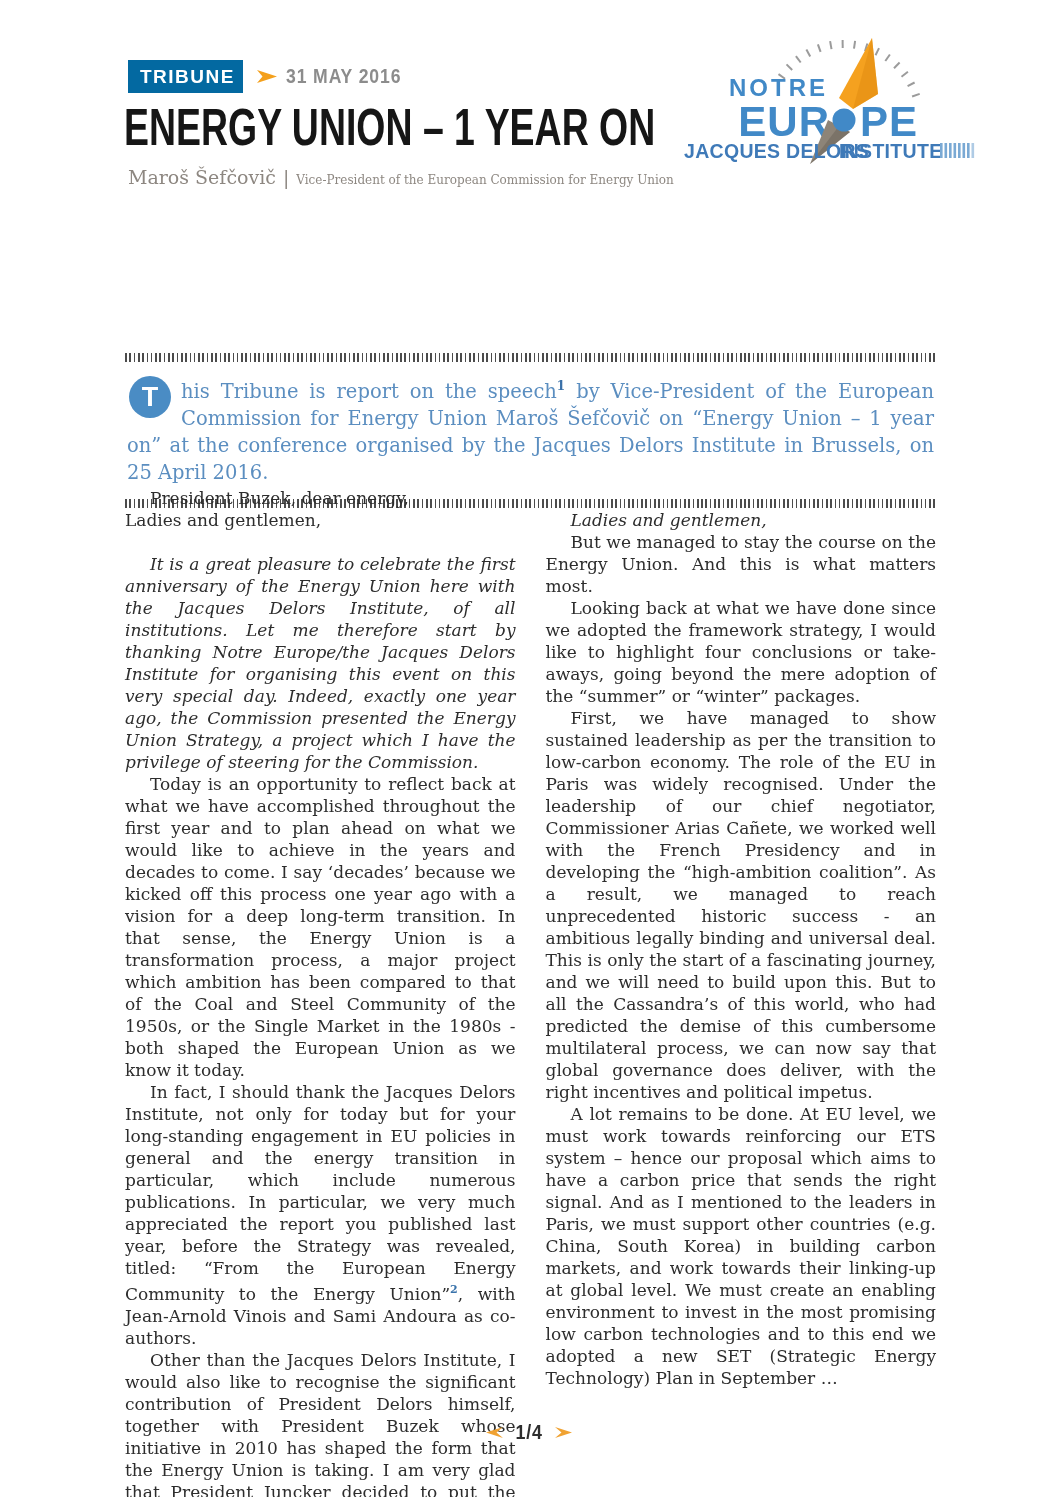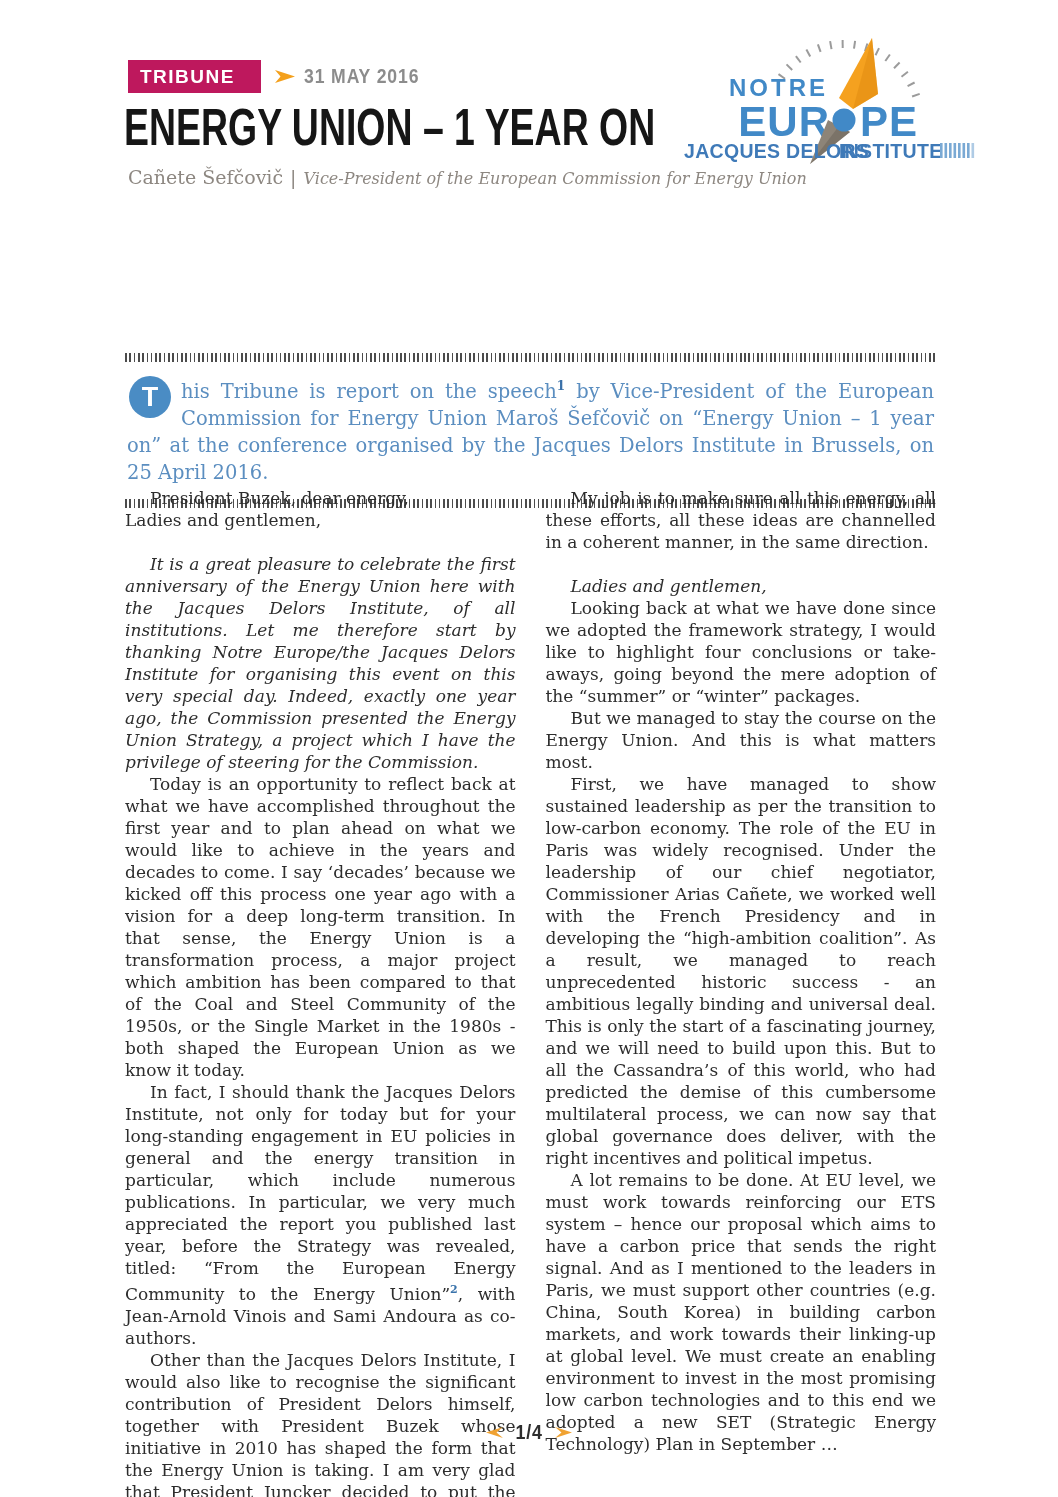--- a/index.html
+++ b/index.html
@@ -5,37 +5,37 @@
   * { margin:0; padding:0; box-sizing:border-box; }
   html,body { background:#ffffff; }
   .page {
     position:relative; width:1058px; height:1497px; background:#ffffff;
     font-family:"DejaVu Serif", serif; overflow:hidden;
   }
 
   
   .badge-row { position:absolute; left:128px; top:60px; display:flex; align-items:center; }
   .badge {
-    background:#be185d; color:#ffffff; font-family:"Liberation Sans", sans-serif;
-    font-weight:bold; font-size:19px; letter-spacing:1.5px; padding:6px 26px 5px 12px;
+    background:#0369a1; color:#ffffff; font-family:"Liberation Sans", sans-serif;
+    font-weight:bold; font-size:19px; letter-spacing:1.5px; padding:6px 8px 5px 12px;
   }
   .date-arrow { margin:0 9px 0 14px; display:block; }
   .pub-date {
     font-family:"Liberation Sans", sans-serif; font-weight:bold; font-size:20px;
     letter-spacing:1px; color:#8c8c8c; transform:scaleX(.88); transform-origin:left center;
     white-space:nowrap;
   }
   .title {
     position:absolute; left:124px; top:97px; font-family:"Liberation Sans", sans-serif;
     font-weight:bold; font-size:52px; color:#161616; white-space:nowrap;
     transform:scaleX(.72); transform-origin:left top; letter-spacing:0;
   }
   .byline { position:absolute; left:128px; top:166px; font-size:19px; color:#8d8781; white-space:nowrap; }
   .byline .sep { padding:0 7px; color:#8d8781; }
-  .byline .role { font-style:italic; font-size:16px; }
+  .byline .role { font-size:12px; }
 
   
   .logo { position:absolute; left:676px; top:36px; width:300px; height:132px; }
 
   
   .intro { position:absolute; left:125px; top:353px; width:811px; }
   .tickline {
     height:9px;
     background:repeating-linear-gradient(to right, #4c4c4c 0 1.6px, transparent 1.6px 4.3px);
   }
@@ -74,21 +74,21 @@
       <span>TRIBUNE</span>
     </div>
     <svg class="date-arrow" width="20" height="13" viewBox="0 0 20 13">
       <polygon points="0,0 20,6.5 0,13 5.5,6.5" fill="#f4a01c"></polygon>
     </svg>
     <span class="pub-date">31 MAY 2016</span>
   </div>
 
   <h1 class="title">ENERGY UNION – 1 YEAR ON</h1>
   <div class="byline">
-    <span class="author">Cañete Šefčovič</span><span class="sep">|</span><span class="role">Vice-President of the European Commission for Energy Union</span>
+    <span class="author">Maroš Šefčovič</span><span class="sep">|</span><span class="role">Vice-President of the European Commission for Energy Union</span>
   </div>
 
   <div class="logo">
     <svg width="300" height="132" viewBox="0 0 300 132">
 
       <g stroke="#9b9b9b" stroke-width="2">
         <line x1="102.5" y1="38.1" x2="109" y2="42.7"></line>
         <line x1="110.5" y1="28.4" x2="116.2" y2="34"></line>
         <line x1="119.9" y1="20.1" x2="124.7" y2="26.5"></line>
         <line x1="130.4" y1="13.4" x2="134.2" y2="20.4"></line>
@@ -143,24 +143,23 @@
   <main class="columns">
     <div class="col">
       <p><span>President Buzek, dear energy,</span><br><span>Ladies and gentlemen,</span></p>
       <p class="gap">It is a great pleasure to celebrate the first anniversary of the Energy Union here with the Jacques Delors Institute, of all institutions. Let me therefore start by thanking Notre Europe/the Jacques Delors Institute for organising this event on this very special day. Indeed, exactly one year ago, the Commission presented the Energy Union Strategy, a project which I have the privilege of steering for the Commission.</p>
       <p>Today is an opportunity to reflect back at what we have accomplished throughout the first year and to plan ahead on what we would like to achieve in the years and decades to come. I say ‘decades’ because we kicked off this process one year ago with a vision for a deep long-term transition. In that sense, the Energy Union is a transformation process, a major project which ambition has been compared to that of the Coal and Steel Community of the 1950s, or the Single Market in the 1980s - both shaped the European Union as we know it today.</p>
       <p><span>In fact, I should thank the Jacques Delors Institute, not only for today but for your long-standing engagement in EU policies in general and the energy transition in particular, which include numerous publications. In particular, we very much appreciated the report you published last year, before the Strategy was revealed, titled: “From the European Energy Community to the Energy Union”</span><sup class="fn">2</sup><span>, with Jean-Arnold Vinois and Sami Andoura as co-authors.</span></p>
       <p>Other than the Jacques Delors Institute, I would also like to recognise the significant contribution of President Delors himself, together with President Buzek whose initiative in 2010 has shaped the form that the Energy Union is taking. I am very glad that President Juncker decided to put the Energy Union at the forefront of our political agenda.</p>
 
     </div>
     <div class="col">
-      <p>My job is to make sure all this energy, all these efforts, all these ideas are channelled in a coherent manner, in the same direction.</p>
       <p class="gap">Ladies and gentlemen,</p>
+      <p>But we managed to stay the course on the Energy Union. And this is what matters most.</p>
       <p>Looking back at what we have done since we adopted the framework strategy, I would like to highlight four conclusions or take-aways, going beyond the mere adoption of the “summer” or “winter” packages.</p>
-      <p>But we managed to stay the course on the Energy Union. And this is what matters most.</p>
       <p>First, we have managed to show sustained leadership as per the transition to low-carbon economy. The role of the EU in Paris was widely recognised. Under the leadership of our chief negotiator, Commissioner Arias Cañete, we worked well with the French Presidency and in developing the “high-ambition coalition”. As a result, we managed to reach unprecedented historic success - an ambitious legally binding and universal deal. This is only the start of a fascinating journey, and we will need to build upon this. But to all the Cassandra’s of this world, who had predicted the demise of this cumbersome multilateral process, we can now say that global governance does deliver, with the right incentives and political impetus.</p>
       <p>A lot remains to be done. At EU level, we must work towards reinforcing our ETS system – hence our proposal which aims to have a carbon price that sends the right signal. And as I mentioned to the leaders in Paris, we must support other countries (e.g. China, South Korea) in building carbon markets, and work towards their linking-up at global level. We must create an enabling environment to invest in the most promising low carbon technologies and to this end we adopted a new SET (Strategic Energy Technology) Plan in September …</p>
     </div>
   </main>
 
   <footer class="footer">
     <svg width="17" height="11" viewBox="0 0 17 11">
       <polygon points="0,5.5 17,0 10.5,5.5 17,11" fill="#f0a232"></polygon>
     </svg>
     <span class="page-num">1/4</span>

